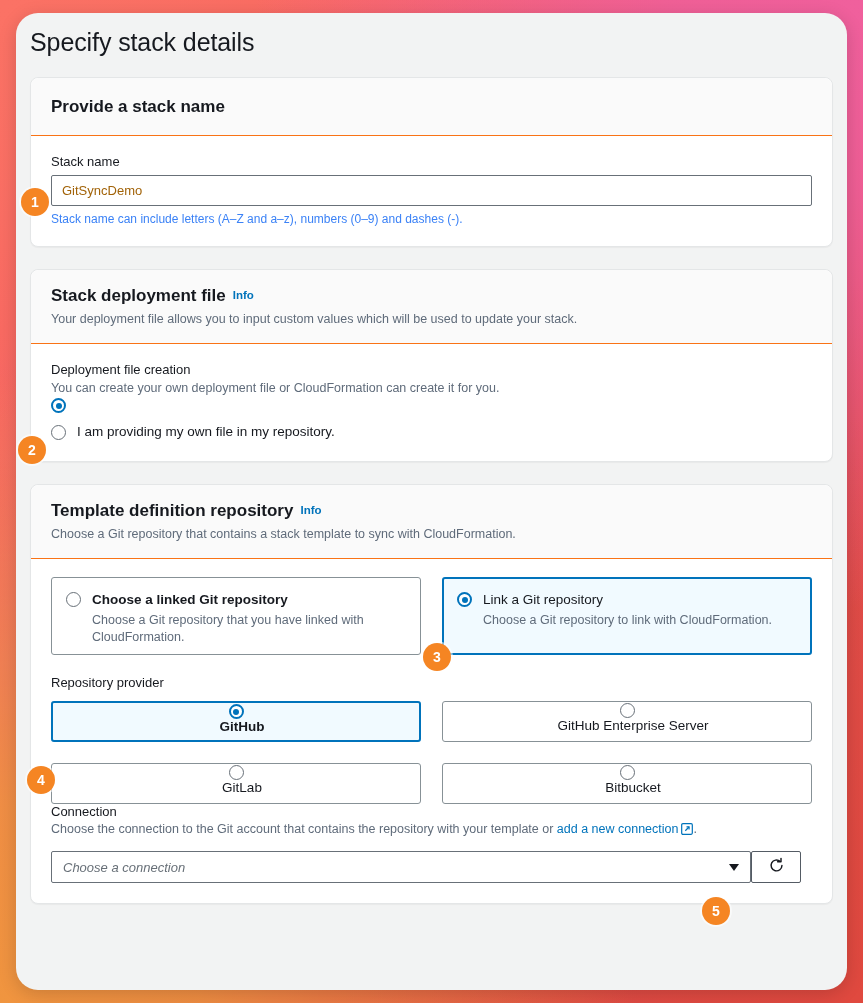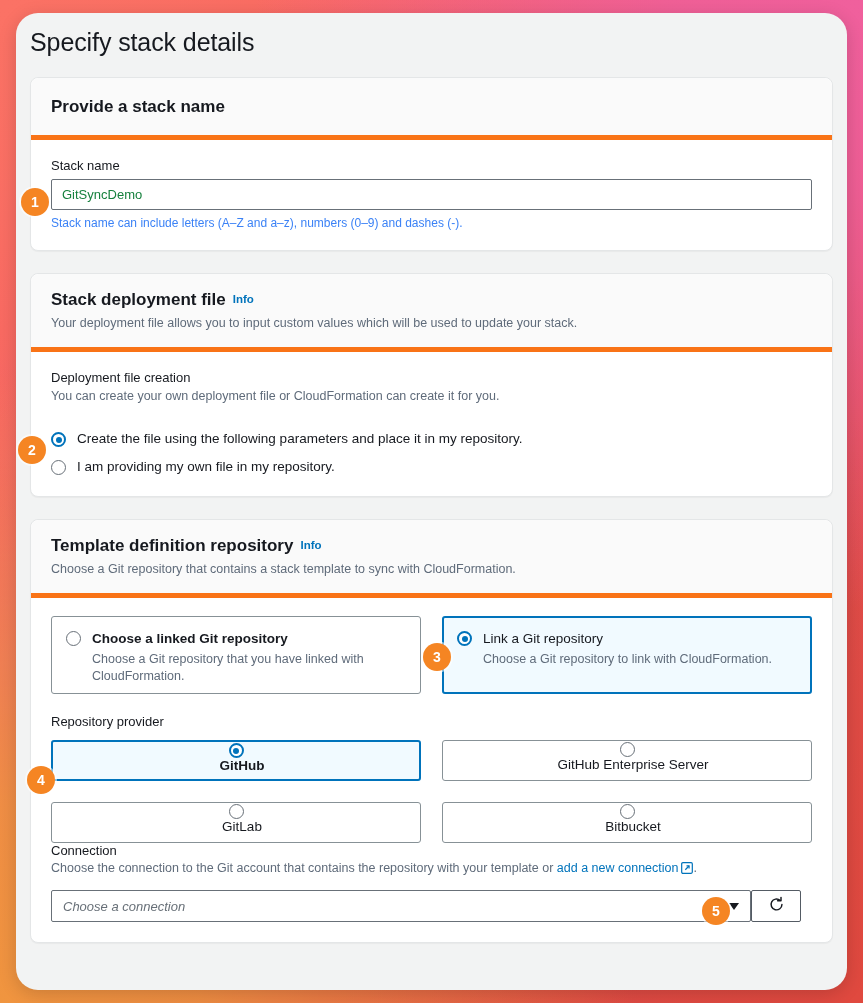--- a/index.html
+++ b/index.html
@@ -62,21 +62,21 @@
   .panel {
     background: #ffffff;
     border: 1px solid #e4e6e7;
     border-radius: 8px;
     margin-bottom: 22px;
     box-shadow: 0 1px 1px rgba(0,0,0,0.04);
   }
 
   .panel-header {
     background: #fafafa;
-    border-bottom: 5px solid #f97316;
+    border-bottom: 1px solid #f97316;
     padding: 16px 20px 15px 20px;
     border-radius: 8px 8px 0 0;
   }
   .panel-header.no-desc { padding: 19px 20px 18px 20px; }
 
   .panel-title {
     font-size: 17px;
     font-weight: bold;
     color: #16191f;
     display: inline;
@@ -105,32 +105,32 @@
   .field-label {
     font-size: 13px;
     color: #16191f;
     margin-bottom: 6px;
   }
 
   .field-sublabel {
     font-size: 12.5px;
     color: #5f6b7a;
     margin-top: -2px;
-    margin-bottom: 28px;
+    margin-bottom: 2px;
   }
 
   .text-input {
     width: 100%;
     height: 31px;
     border: 1px solid #687078;
     border-radius: 2px;
     padding: 0 10px;
     font-family: "Liberation Sans", sans-serif;
     font-size: 13px;
-    color: #15803d;
+    color: #a16207;
     background: #ffffff;
     outline: none;
   }
 
   .hint {
     font-size: 12px;
     color: #3b82f6;
     margin-top: 6px;
   }
 
@@ -351,21 +351,20 @@
       <div class="panel-header">
         <span class="panel-title">Stack deployment file</span><a class="info-link">Info</a>
         <div class="panel-desc">Your deployment file allows you to input custom values which will be used to update your stack.</div>
       </div>
       <div class="panel-body">
         <div class="field-label">Deployment file creation</div>
         <div class="field-sublabel">You can create your own deployment file or CloudFormation can create it for you.</div>
 
         <div class="radio-row">
           <span class="radio checked"></span>
-          <span class="radio-label">Create the file using the following parameters and place it in my repository.</span>
         </div>
 
         <div class="radio-row">
           <span class="radio"></span>
           <span class="radio-label">I am providing my own file in my repository.</span>
         </div>
       </div>
     </section>
 
     <section class="panel">

